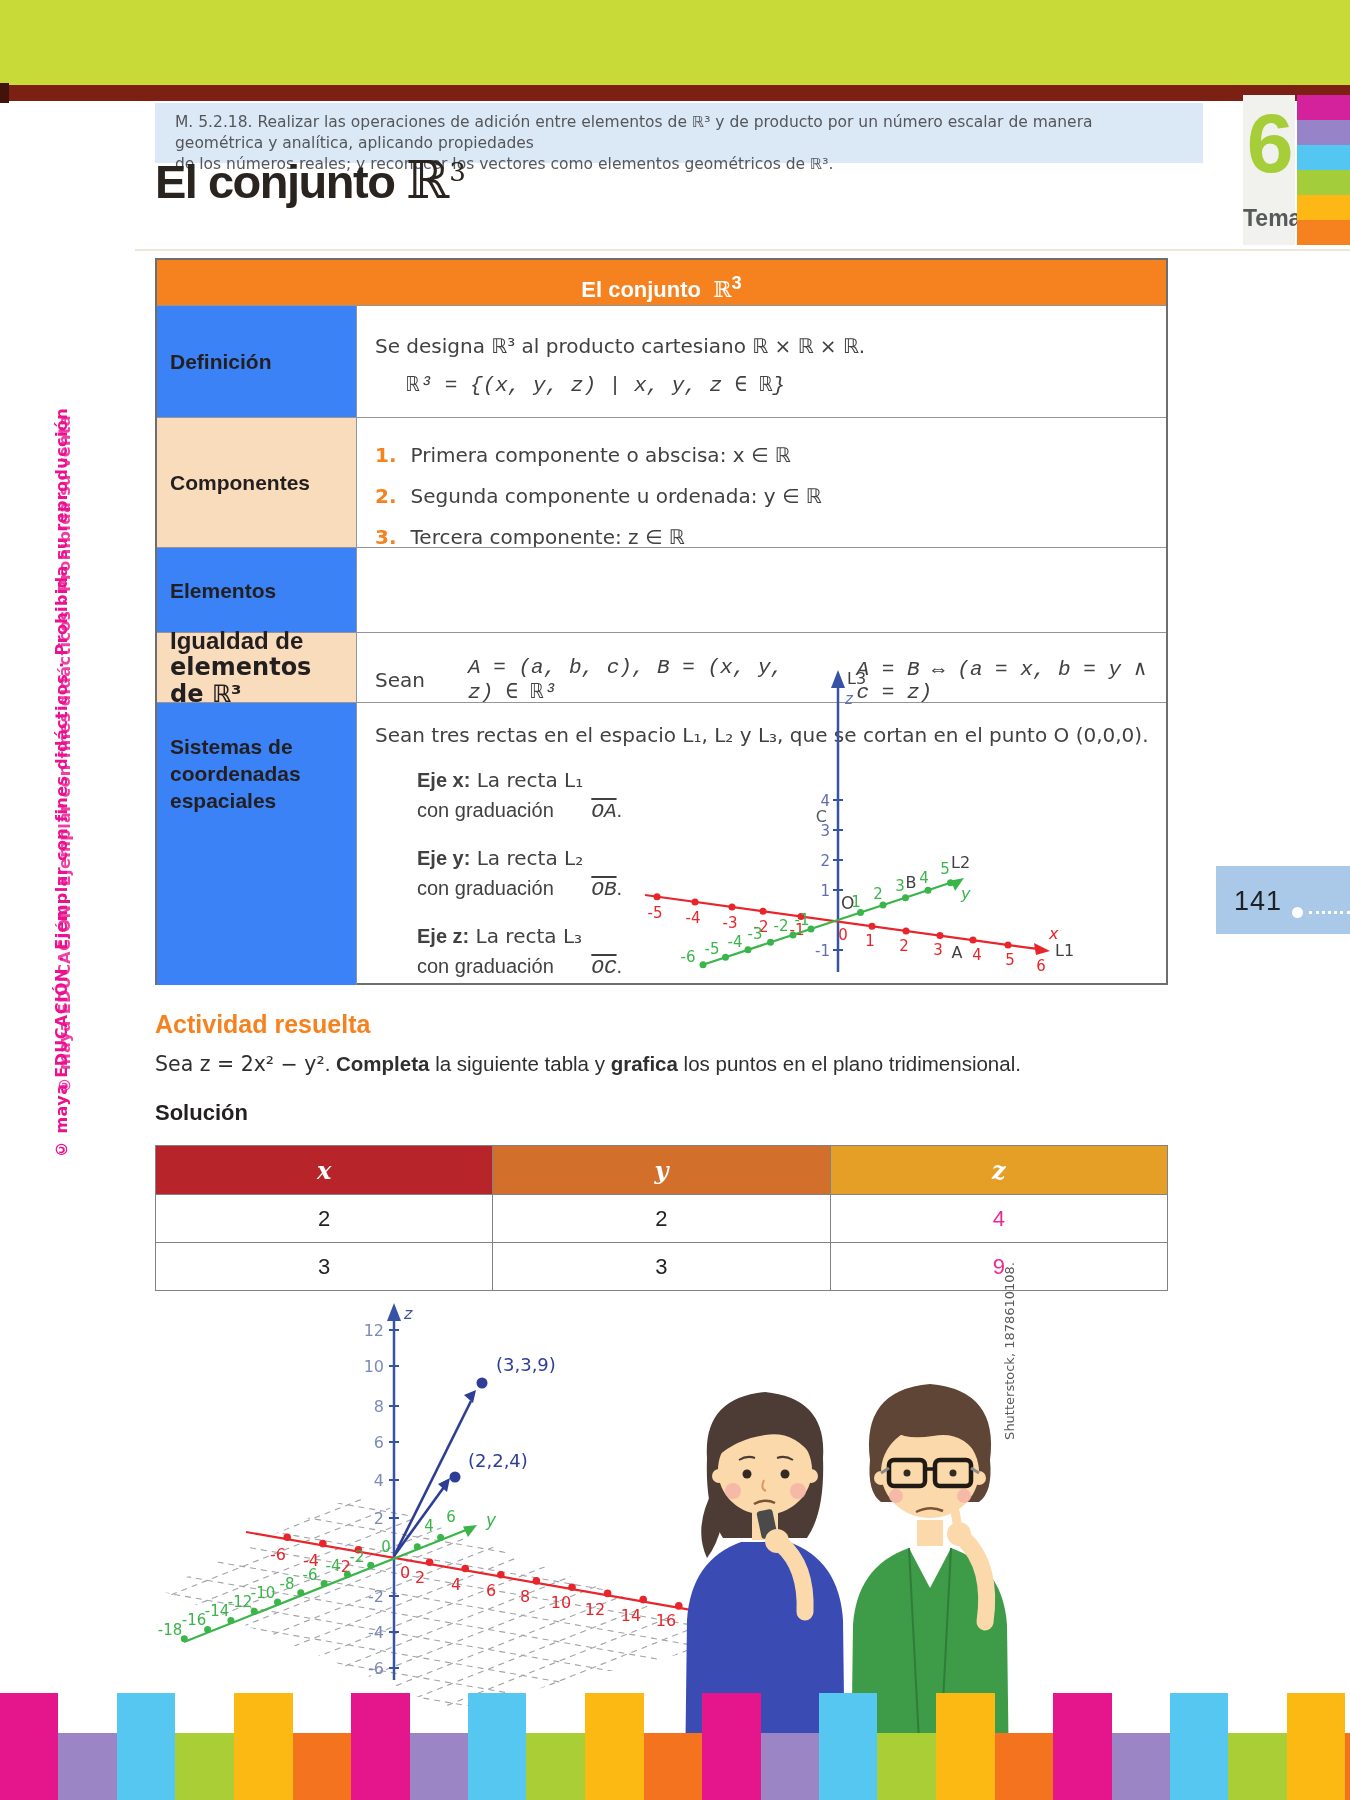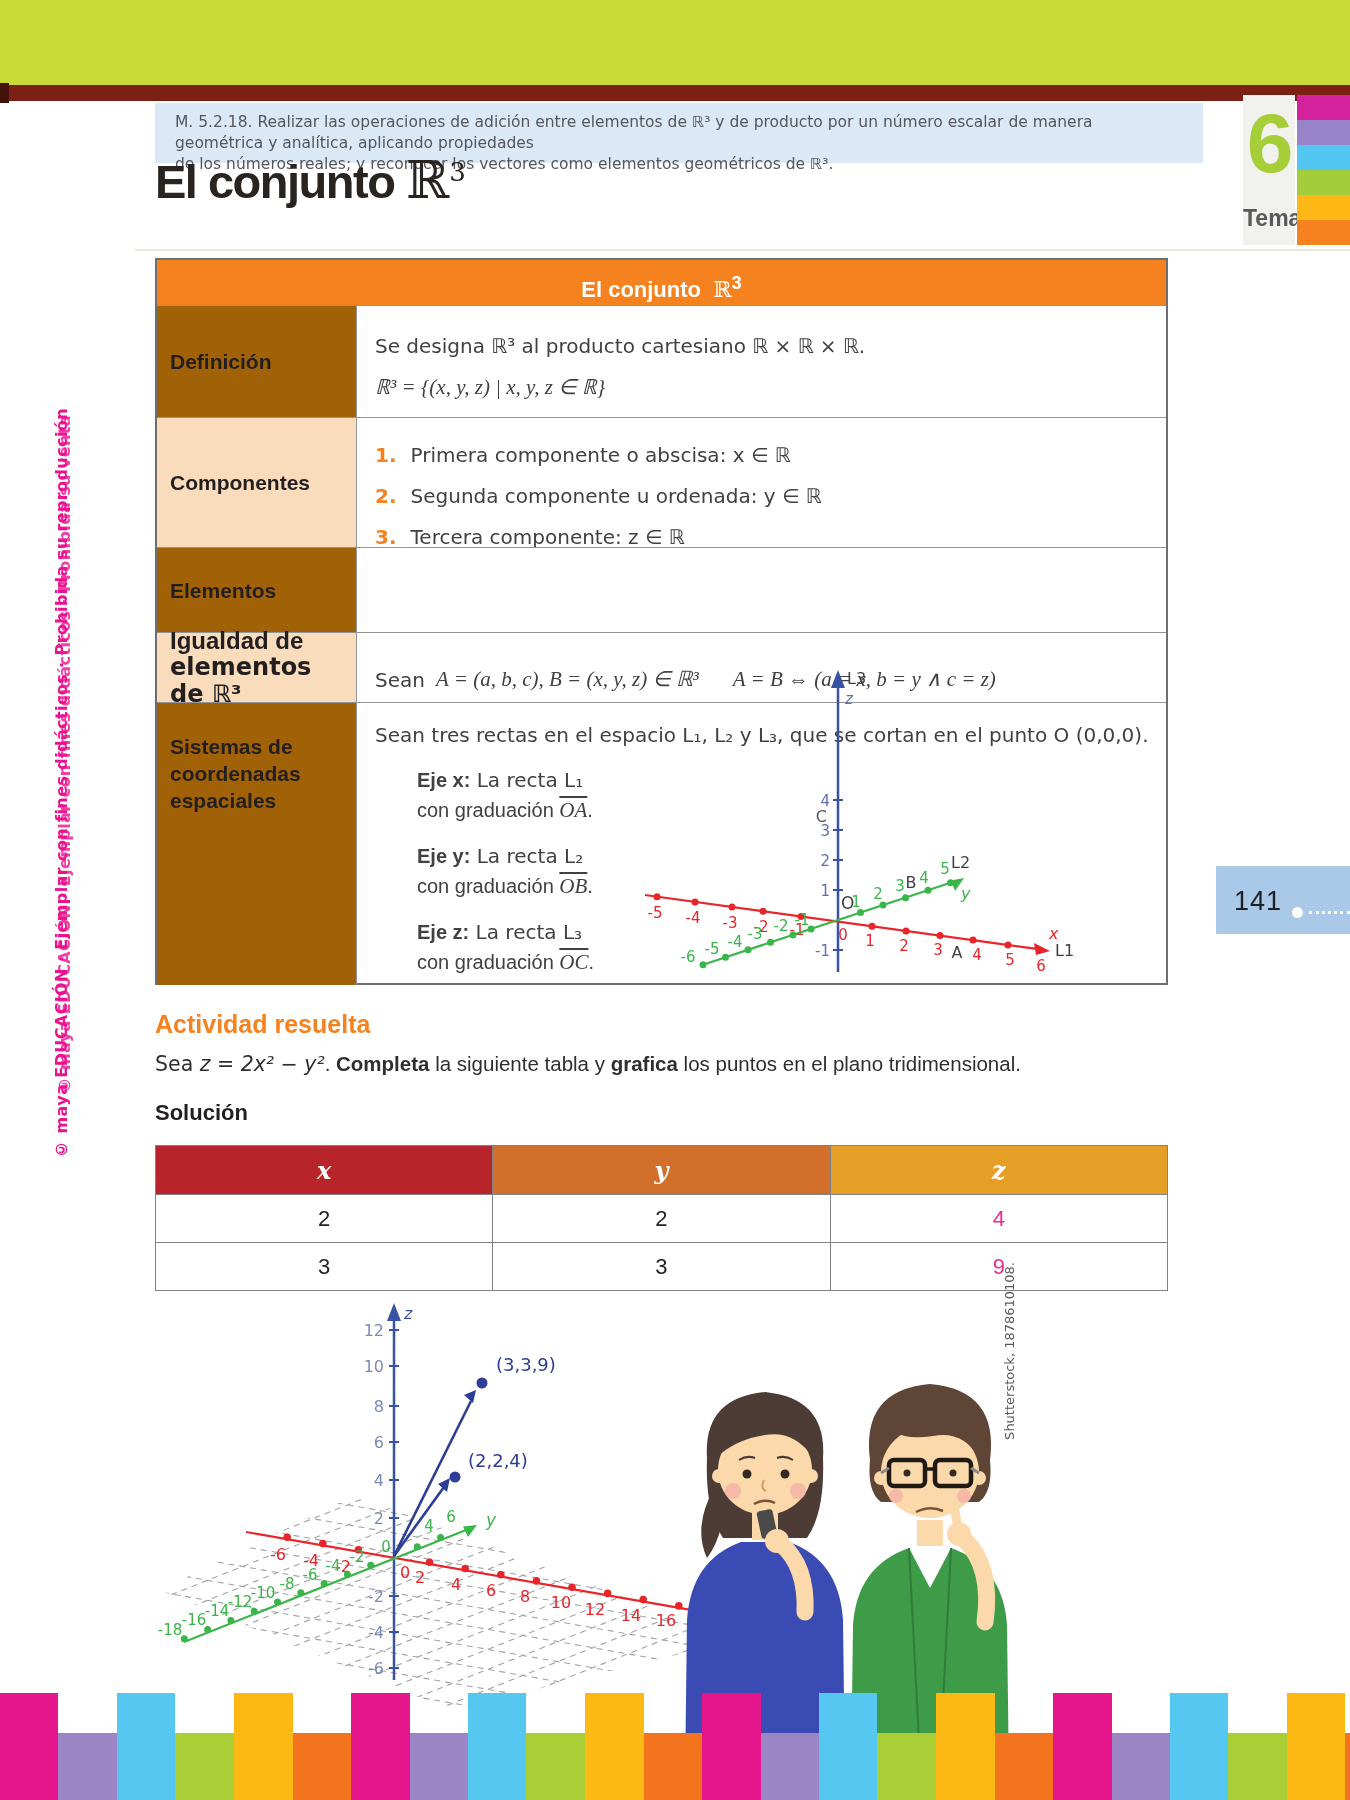--- a/index.html
+++ b/index.html
@@ -31,23 +31,23 @@
   .ctable{position:absolute;left:155px;top:258px;width:1013px;height:727px;border:2px solid #6d6e71;box-sizing:border-box;}
   .ct-header{position:absolute;left:0;top:0;width:100%;height:45px;background:#f5821f;color:#fff;
              font-weight:bold;font-size:22px;text-align:center;line-height:45px;}
   .ct-header .rset{font-family:"DejaVu Serif",serif;font-weight:normal;}
   .ct-row{position:absolute;left:0;width:100%;border-top:1px solid #939598;box-sizing:border-box;}
   .ct-label{position:absolute;left:0;top:0;width:200px;height:100%;box-sizing:border-box;
             border-right:1px solid #939598;display:flex;flex-direction:column;justify-content:center;
             padding:0 10px 0 13px;font-weight:bold;font-size:21px;color:#231f20;line-height:27px;}
   .ct-content{position:absolute;left:200px;top:12px;width:813px;height:100%;box-sizing:border-box;
               padding:0 14px 0 18px;font-size:20px;color:#414042;}
-  .bg-a{background:#a16207;}
+  .bg-a{background:#3b82f6;}
   .bg-b{background:#f8dcbc;}
-  .formula{font-family:Liberation Serif, serif;font-style:italic;font-size:21px;color:#414042;}
+  .formula{font-family:Liberation Mono, monospace;font-style:italic;font-size:21px;color:#414042;margin-left:32px;}
   .num-o{color:#f5821f;font-weight:bold;margin-right:14px;}
   .ovl{text-decoration:overline;}
   
   svg text{font-family:"DejaVu Sans",sans-serif;}
   
   .pagebadge{position:absolute;left:1216px;top:866px;width:134px;height:68px;background:#aac9e9;}
   .pagebadge .pnum{position:absolute;left:18px;top:20px;font-size:27px;color:#1f2023;letter-spacing:1px;}
   .pagebadge .pdot{position:absolute;left:76px;top:41px;width:11px;height:11px;border-radius:50%;background:#fff;}
   .pagebadge .pline{position:absolute;left:93px;top:45px;width:41px;border-top:3px dotted #fff;}
   
@@ -266,21 +266,21 @@
   </svg>
 
   <div class="pagebadge">
     <div class="pnum">141</div>
     <div class="pdot"></div>
     <div class="pline"></div>
   </div>
 
   <div class="act-head">Actividad resuelta</div>
   <div class="act-intro">
-    <span class="m">Sea </span><span class="m" style="font-style:italic">z = 2x² − y²</span><span>. </span><b>Completa</b><span> la siguiente tabla y </span><b>grafica</b><span> los puntos en el plano tridimensional.</span>
+    <span class="m">Sea </span><span class="m" style="">z = 2x² − y²</span><span>. </span><b>Completa</b><span> la siguiente tabla y </span><b>grafica</b><span> los puntos en el plano tridimensional.</span>
   </div>
   <div class="sol-label">Solución</div>
 
   <table class="stable">
     <tbody>
         <tr>
       <th style="background:#b7252b">x</th>
       <th style="background:#d2702b">y</th>
       <th style="background:#e59f27">z</th>
     </tr>

